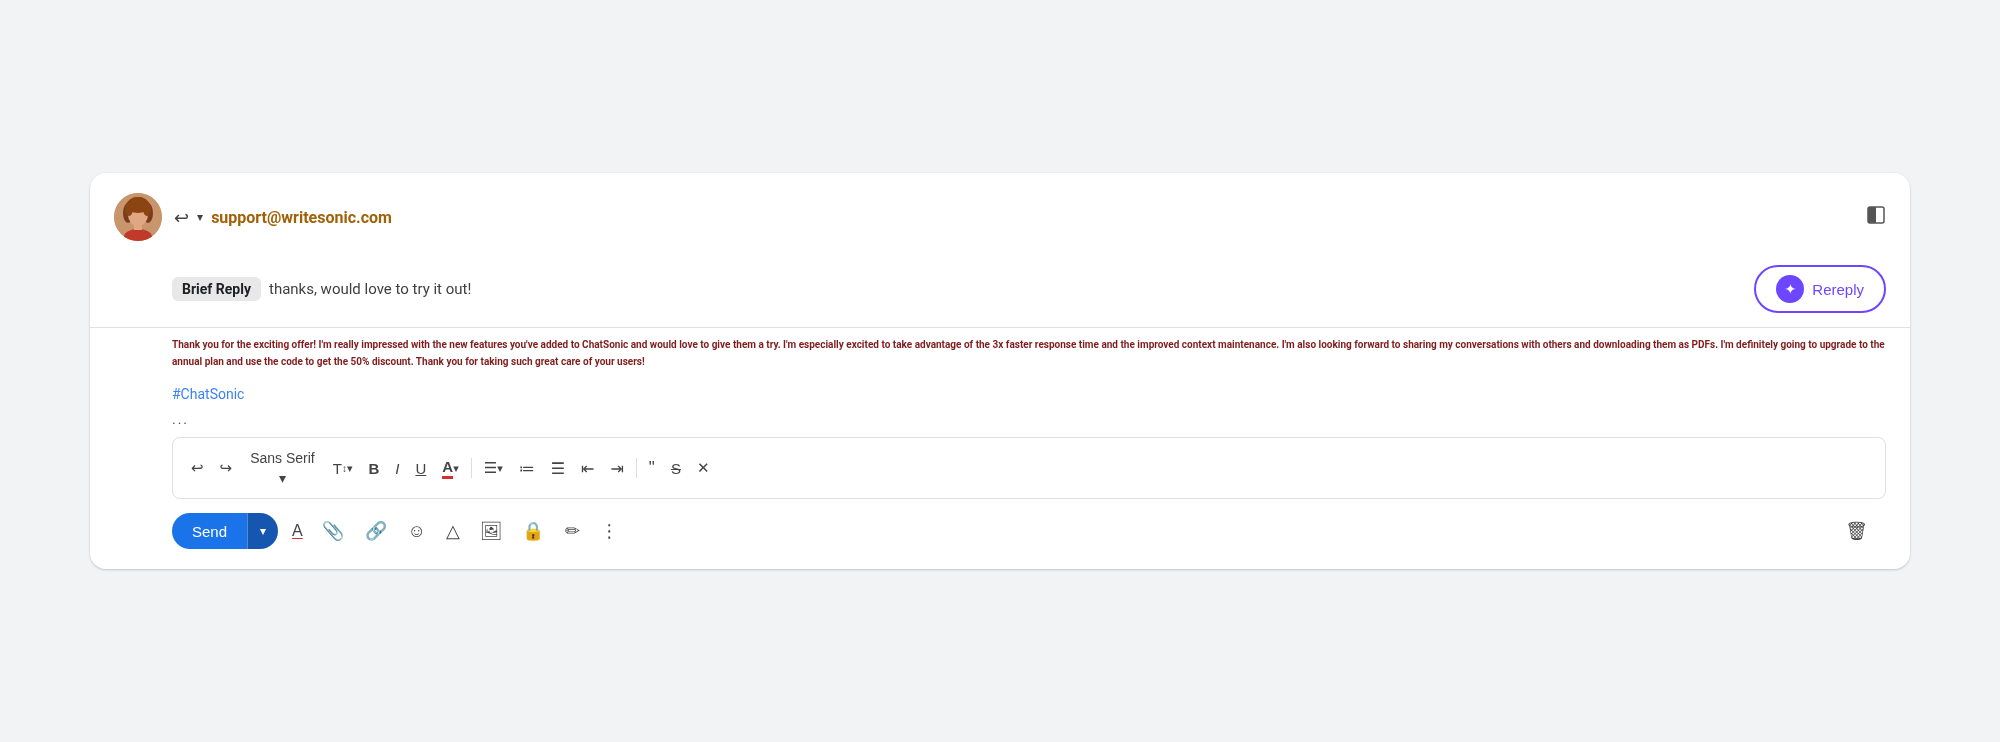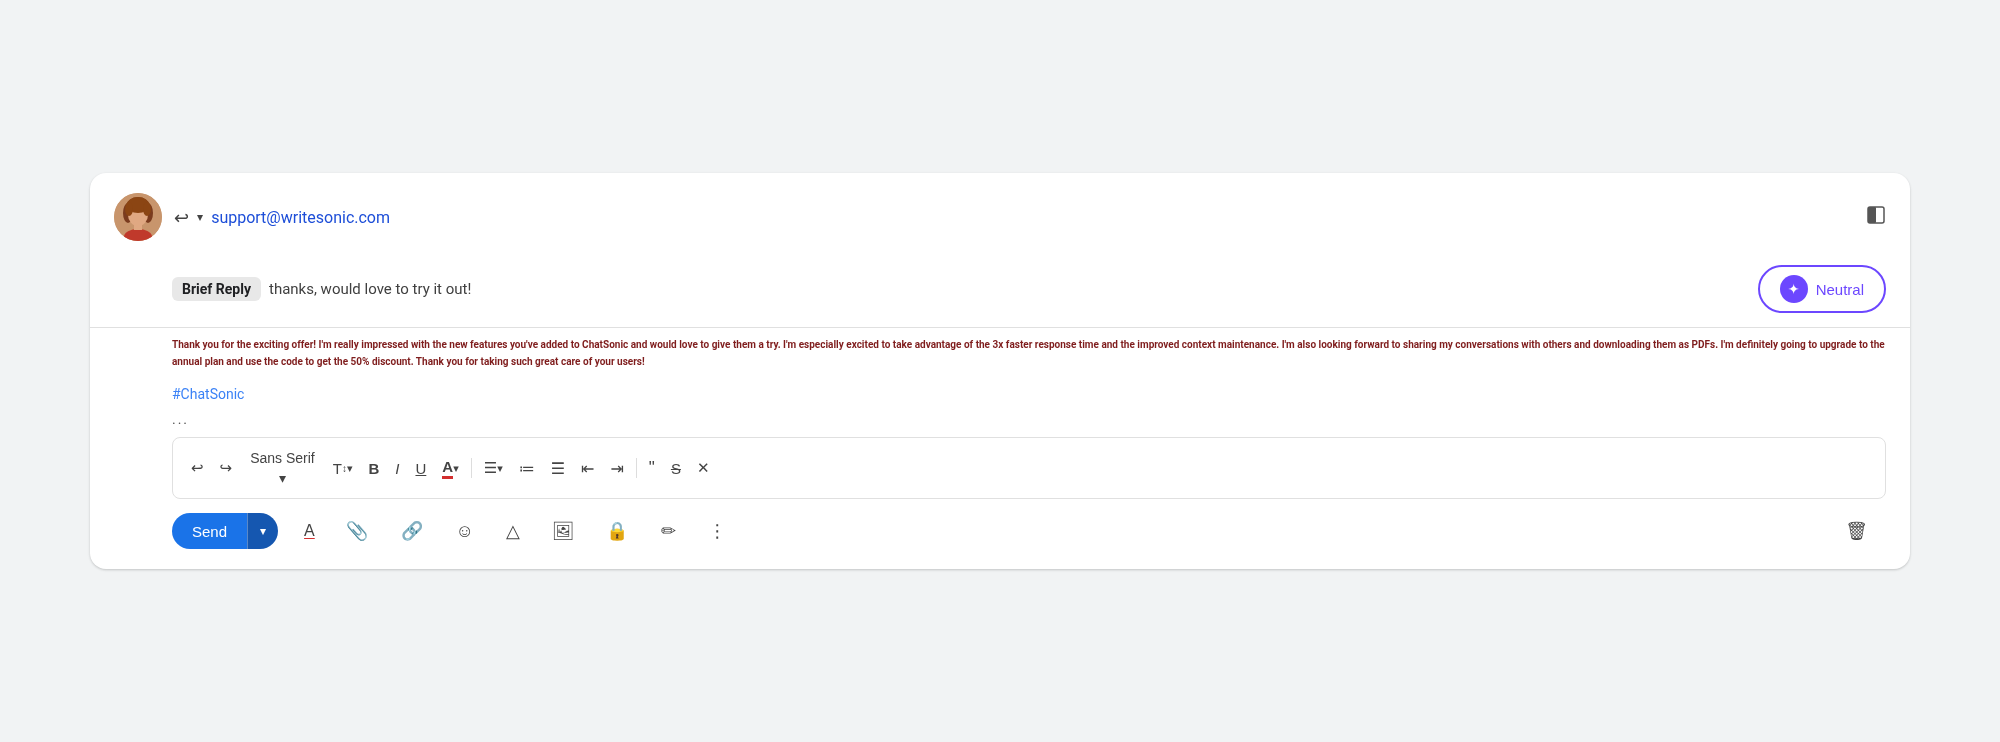--- a/index.html
+++ b/index.html
@@ -53,22 +53,22 @@
       color: #444;
       cursor: pointer;
     }
     .dropdown-arrow {
       font-size: 12px;
       color: #444;
       cursor: pointer;
     }
     .email-address {
       font-size: 16px;
-      color: #1d4ed8;
-      font-weight: 400;
+      color: #a16207;
+      font-weight: 700;
     }
     .expand-icon {
       margin-left: auto;
       font-size: 18px;
       color: #444;
       cursor: pointer;
     }
     .brief-row {
       display: flex;
       align-items: center;
@@ -205,21 +205,21 @@
       cursor: pointer;
       color: #444;
       font-size: 14px;
       border-radius: 4px;
       flex-direction: column;
     }
     .action-row {
       display: flex;
       align-items: center;
       padding: 14px 12px 20px 82px;
-      gap: 20px;
+      gap: 8px;
     }
     .send-btn-group {
       display: flex;
       align-items: center;
       border-radius: 24px;
       overflow: hidden;
       height: 36px;
     }
     .send-btn-main {
       background: #1a73e8;
@@ -307,21 +307,21 @@
         <rect x="2" y="2" width="8" height="16" rx="1" fill="#555"></rect>
       </svg>
     </div>
   </div>
 
   <div class="brief-row">
     <span class="brief-badge">Brief Reply</span>
     <span class="brief-text">thanks, would love to try it out!</span>
     <button class="rereply-btn">
       <span class="rereply-icon">✦</span>
-      <span>Neutral</span>
+      <span>Rereply</span>
     </button>
   </div>
 
 
   <div class="body-text">Thank you for the exciting offer! I'm really impressed with the new features you've added to ChatSonic and would love to give them a try. I'm especially excited to take advantage of the 3x faster response time and the improved context maintenance. I'm also looking forward to sharing my conversations with others and downloading them as PDFs. I'm definitely going to upgrade to the annual plan and use the code to get the 50% discount. Thank you for taking such great care of your users!</div>
 
   <div class="hashtag-text">#ChatSonic</div>
 
   <div class="dots-row">
     <span class="dots">···</span>

